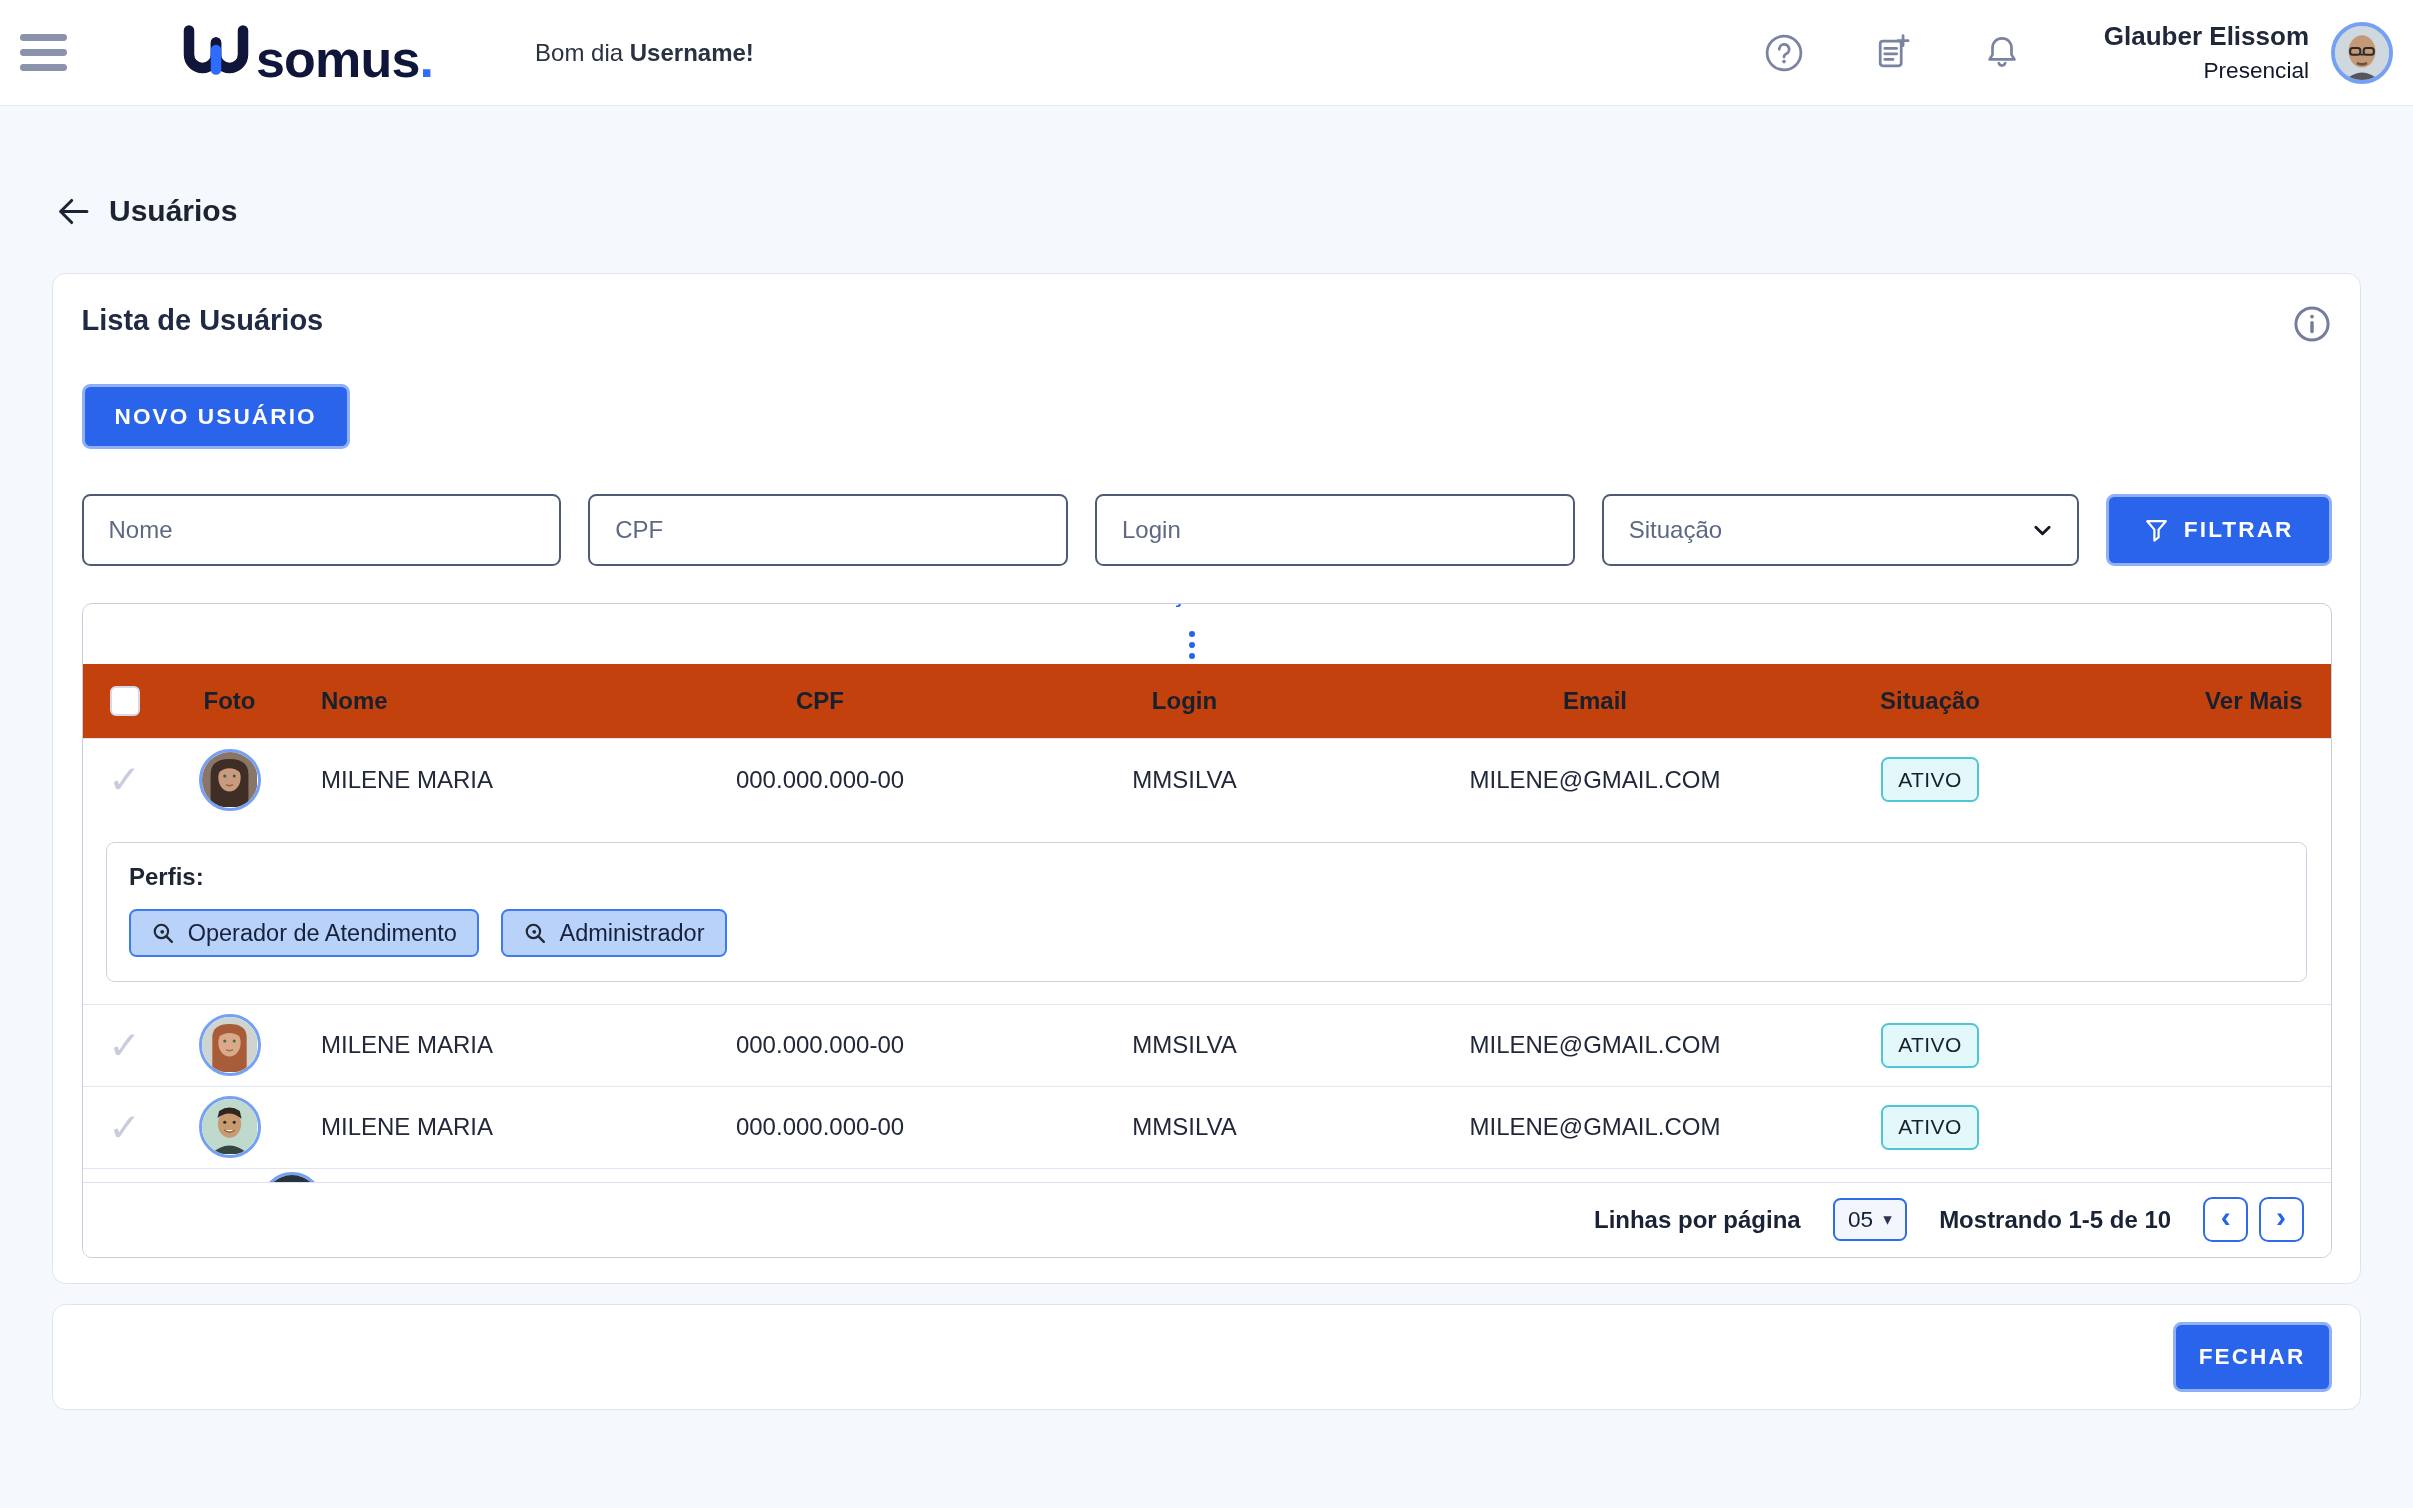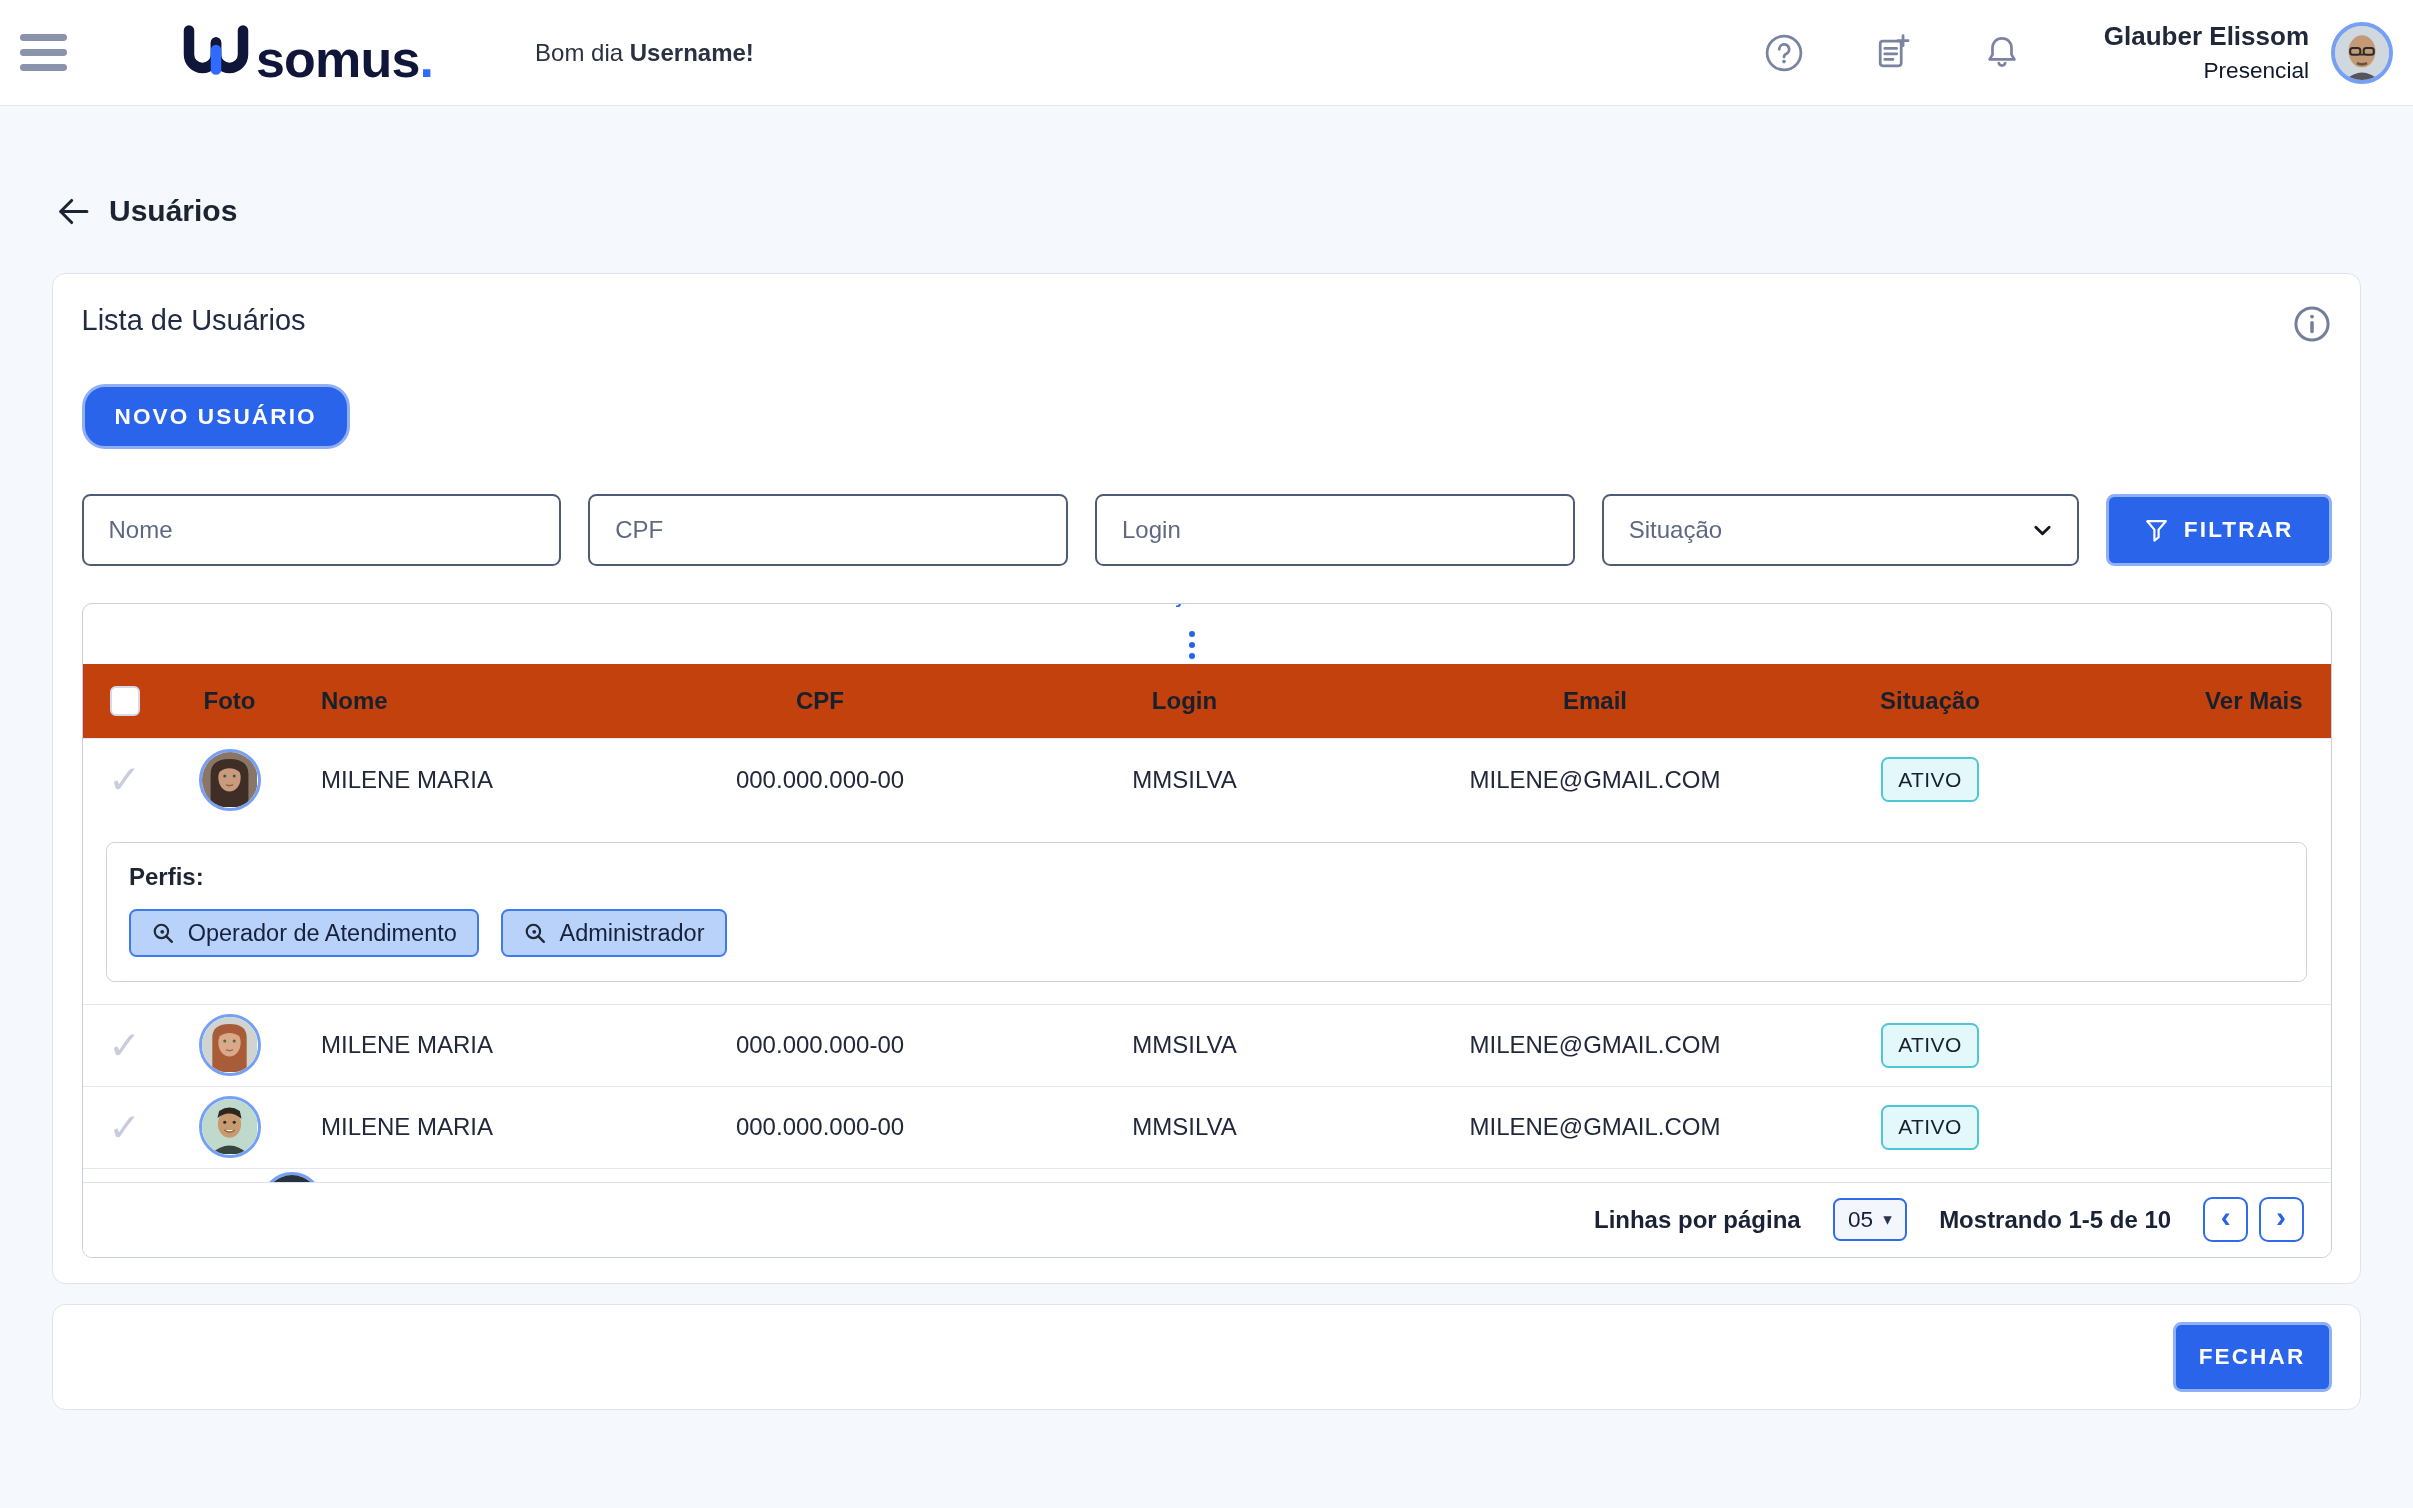--- a/index.html
+++ b/index.html
@@ -26,28 +26,28 @@
 
   
   .main { padding:0 52px; }
   .page-title-row { display:flex; align-items:center; gap:17px; margin-top:85px; }
   .page-title { font-size:30px; font-weight:bold; color:#1b2430; }
   .back-btn { width:40px; height:40px; display:flex; align-items:center; justify-content:center; cursor:pointer; }
 
   .card { background:#ffffff; border:1.7px solid #dfe3f0; border-radius:13.4px; }
   .main-card { margin-top:42px; padding:30px 28.5px 25px 28.5px; }
   .card-head { display:flex; justify-content:space-between; align-items:flex-start; }
-  .card-title { font-size:29px; font-weight:normal; color:#1f2a44; }
+  .card-title { font-size:29px; font-weight:bold; color:#1f2a44; }
   .info-btn { width:40px; height:40px; display:flex; align-items:center; justify-content:center; cursor:pointer; }
 
   .btn-primary { background:#2a64ea; color:#ffffff; border:3.4px solid #8fb0f4; border-radius:8.4px;
                  font-family:"Liberation Sans", sans-serif; font-size:22.6px; font-weight:bold;
                  letter-spacing:2.1px; cursor:pointer; display:inline-flex; align-items:center;
                  justify-content:center; gap:13.4px; }
-  .btn-new { margin-top:40px; height:65px; padding:0 30px;border-radius:23px; }
+  .btn-new { margin-top:40px; height:65px; padding:0 30px; }
 
   .filters { display:flex; gap:27px; margin-top:45px; }
   .filter-input { flex:1; height:72px; border:2.1px solid #4d5b75; border-radius:8.4px;
                   padding:0 25px; font-family:"Liberation Sans", sans-serif;
                   font-size:24px; color:#2a3242; background:#ffffff; }
   .filter-input::placeholder { color:#5d6983; opacity:1; }
   .filter-select { flex:1; height:72px; border:2.1px solid #4d5b75; border-radius:8.4px;
                    padding:0 22px 0 25px; display:flex; align-items:center; justify-content:space-between;
                    font-size:24px; color:#5d6983; background:#ffffff; cursor:pointer; }
   .btn-filtrar { width:226px; height:72px; flex:none; }

